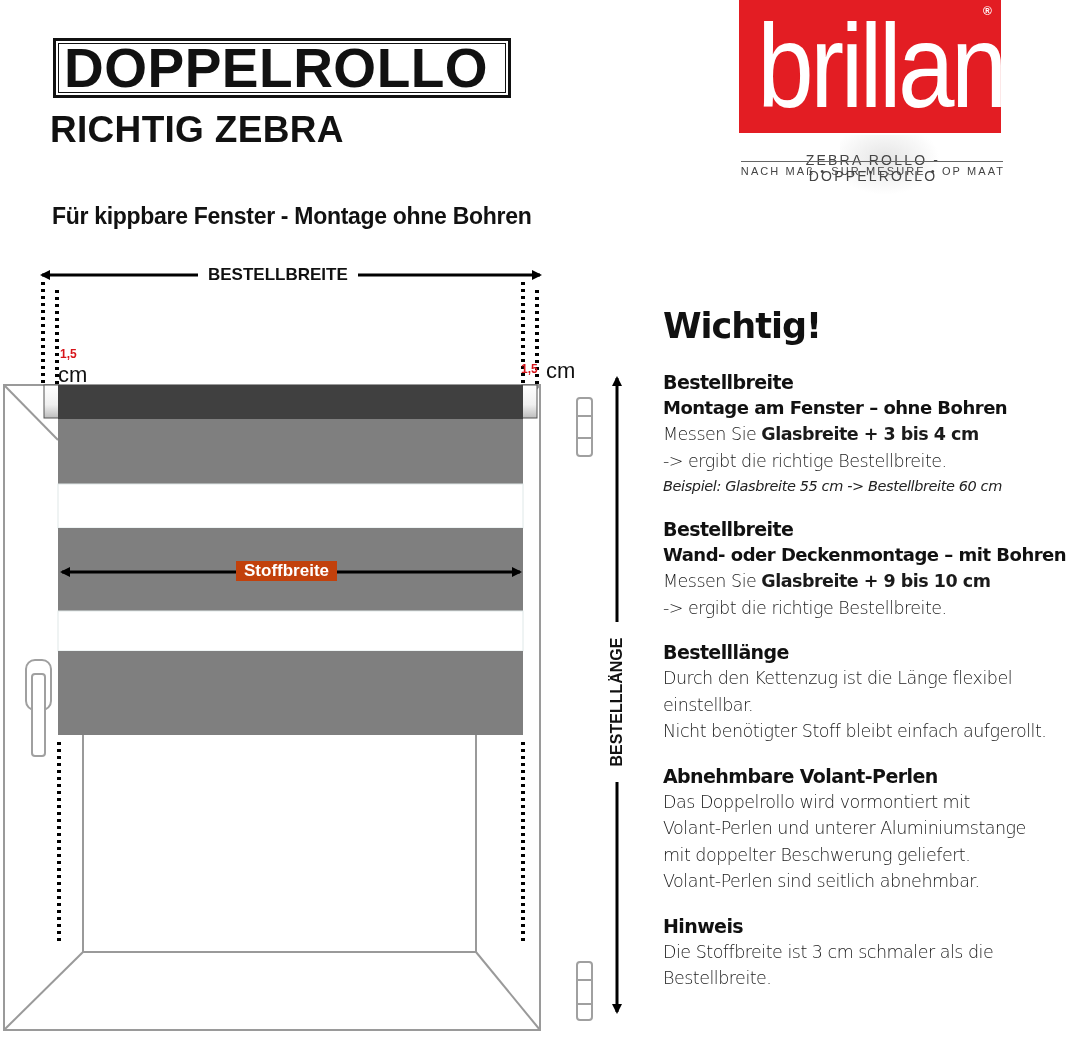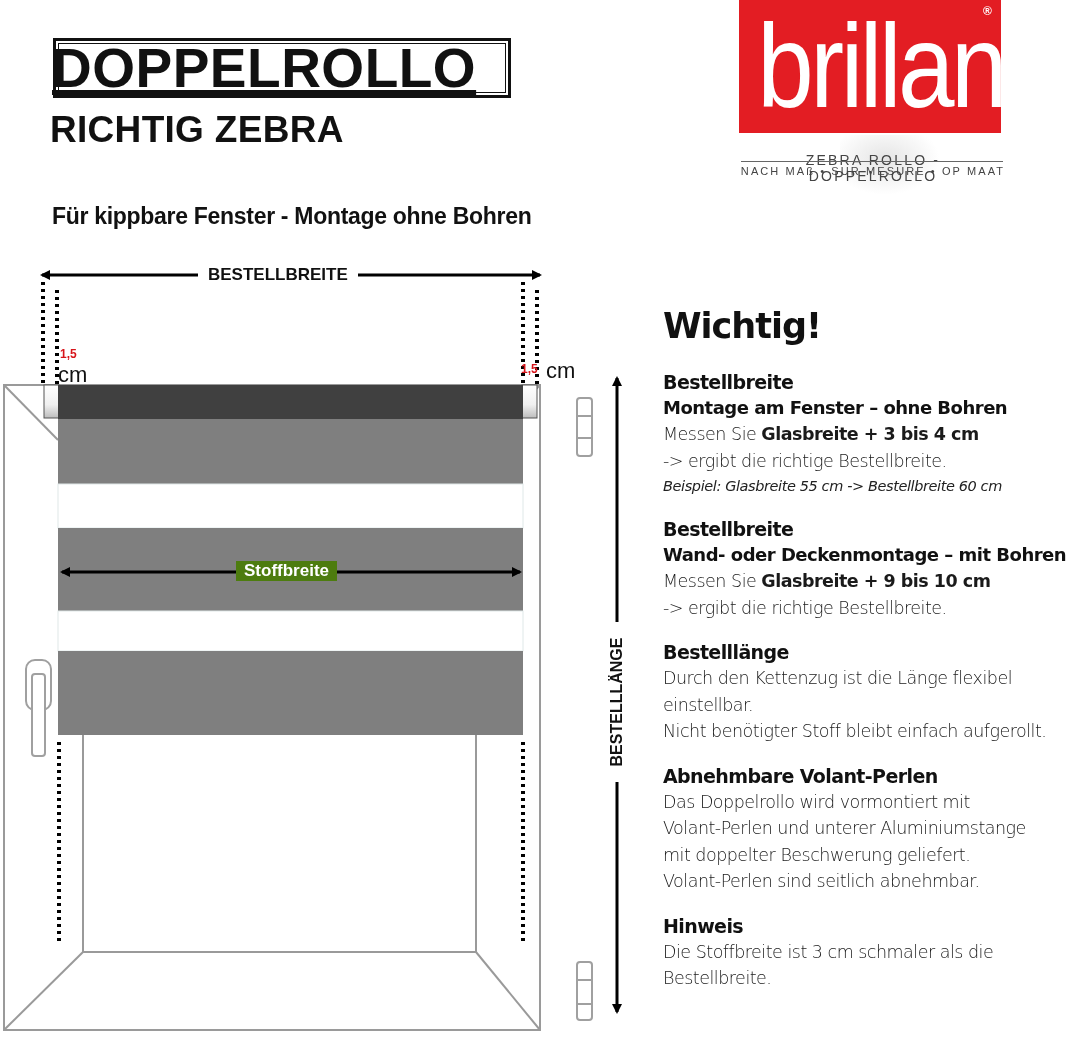--- a/index.html
+++ b/index.html
@@ -1,21 +1,21 @@
 <!DOCTYPE html>
 <html><head>
   <meta charset="utf-8">
   <style>
     html, body { margin: 0; padding: 0; background: #ffffff; }
     body { width: 1080px; height: 1040px; position: relative; overflow: hidden; font-family: "Liberation Sans", sans-serif; color: #111; }
     .abs { position: absolute; }
 
     
     .title-box { left: 53px; top: 38px; width: 458px; height: 60px; border: 3px solid #111; box-sizing: border-box; outline: 1px solid #111; outline-offset: -6px; }
-    .title-text { left: 52px; top: 36px; width: 422px; text-align: center; font-size: 55px; font-weight: 700; letter-spacing: 0.5px; line-height: 64px; text-decoration: underline; }
+    .title-text { left: 64px; top: 36px; width: 422px; text-align: center; font-size: 55px; font-weight: 700; letter-spacing: 0.5px; line-height: 64px; }
     .subtitle { left: 50px; top: 108px; font-size: 37px; font-weight: 700; line-height: 44px; letter-spacing: 0.3px; }
     .subline { left: 52px; top: 165px; font-size: 23px; font-weight: 700; line-height: 30px; letter-spacing: -0.3px; margin-top: 36px; }
 
     
     .logo-box { left: 739px; top: 0px; width: 262px; height: 133px; background: #e31d23; }
     .logo-word { left: 739px; top: 2px; width: 262px; text-align: center; color: #ffffff; font-size: 118px; font-family: "Liberation Sans Narrow", "Liberation Sans", sans-serif; line-height: 128px; letter-spacing: -4px; transform: scaleX(0.86); transform-origin: center; }
     .logo-reg { left: 983px; top: 4px; color: #fff; font-size: 12px; font-weight: 700; }
     .logo-tag1 { left: 739px; top: 152px; width: 268px; text-align: center; font-size: 14px; letter-spacing: 2.2px; color: #444; }
     .logo-rule { left: 741px; top: 161px; width: 262px; height: 1px; background: #666; }
     .logo-tag2 { left: 739px; top: 165px; width: 268px; text-align: center; font-size: 11px; letter-spacing: 2.1px; color: #444; }
@@ -110,21 +110,21 @@
 
   <line x1="42" y1="275" x2="540" y2="275" stroke="#000" stroke-width="3" marker-start="url(#ah)" marker-end="url(#ah)"></line>
 
   <line x1="62" y1="572" x2="520" y2="572" stroke="#000" stroke-width="3" marker-start="url(#ah)" marker-end="url(#ah)"></line>
 
   <line x1="617" y1="378" x2="617" y2="1012" stroke="#000" stroke-width="3" marker-start="url(#ah)" marker-end="url(#ah)"></line>
 </svg>
 
 <div class="abs dim-label" style="left:198px;top:265px;">BESTELLBREITE</div>
 
-<div class="abs dim-label" style="left:236px;top:561px;background:#4d7c0f;color:#fff;padding:0 8px;">Stoffbreite</div>
+<div class="abs dim-label" style="left:236px;top:561px;background:#c2410c;color:#fff;padding:0 8px;">Stoffbreite</div>
 
 <div class="abs" style="left:606px;top:622px;width:22px;height:160px;background:#fff;"></div>
 <div class="abs" style="left:617px;top:702px;transform:translate(-50%,-50%) rotate(-90deg);font-size:16px;font-weight:700;white-space:nowrap;">BESTELLLÄNGE</div>
 
 <div class="abs red" style="left:60px;top:347px;">1,5</div>
 <div class="abs cm" style="left:58px;top:362px;">cm</div>
 
 <div class="abs red" style="left:521px;top:362px;">1,5</div>
 <div class="abs cm" style="left:546px;top:358px;">cm</div>
 

